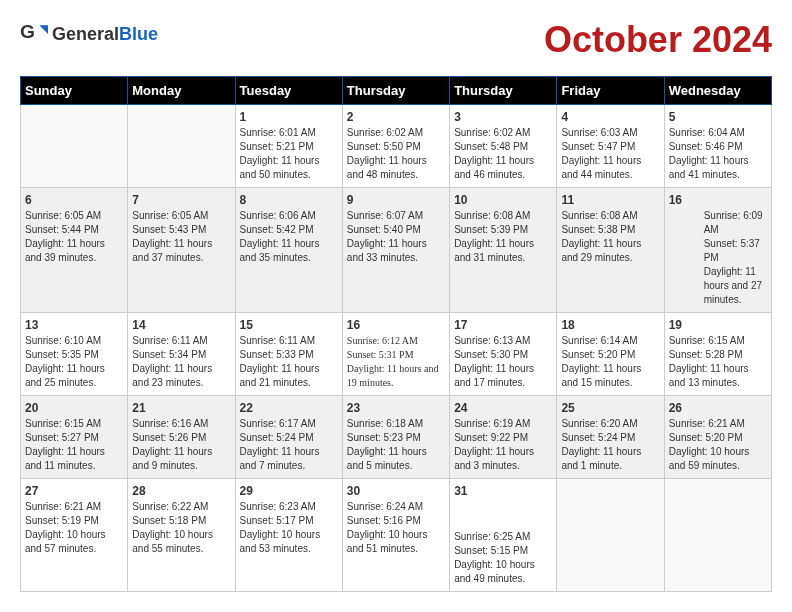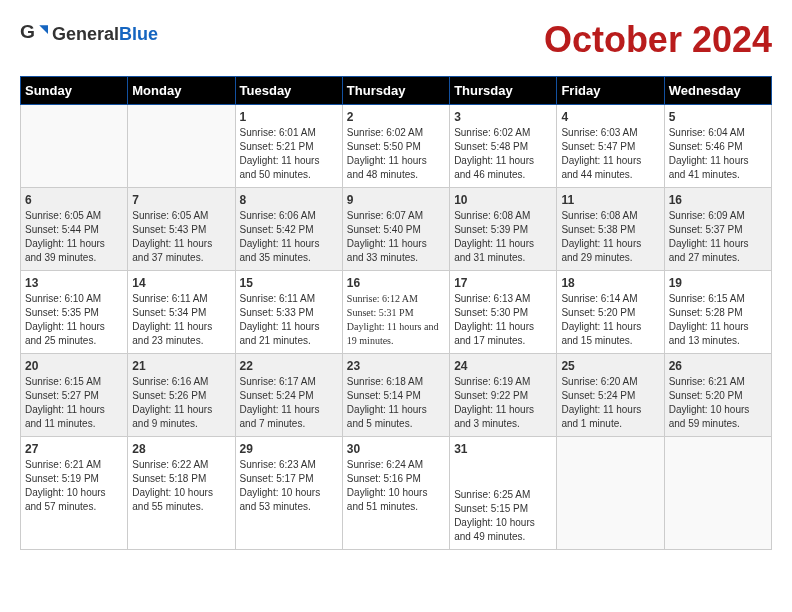--- a/index.html
+++ b/index.html
@@ -188,21 +188,21 @@
 Daylight: 11 hours and 31 minutes.</div>
         </td>
         <td>
           <span class="day-number">11</span>
           <div class="day-info" style="white-space: pre-line;">Sunrise: 6:08 AM
 Sunset: 5:38 PM
 Daylight: 11 hours and 29 minutes.</div>
         </td>
         <td>
           <span class="day-number">16</span>
-          <div class="day-info" style="white-space: pre-line;">Sunrise: 6:09 AM
+          <div class="day-info" style="white-space: pre-line; margin-left: 35px;">Sunrise: 6:09 AM
 Sunset: 5:37 PM
 Daylight: 11 hours and 27 minutes.</div>
         </td>
       </tr>
       <tr>
         <td>
           <span class="day-number">13</span>
           <div class="day-info" style="white-space: pre-line;">Sunrise: 6:10 AM
 Sunset: 5:35 PM
 Daylight: 11 hours and 25 minutes.</div>
@@ -259,21 +259,21 @@
         </td>
         <td>
           <span class="day-number">22</span>
           <div class="day-info" style="white-space: pre-line;">Sunrise: 6:17 AM
 Sunset: 5:24 PM
 Daylight: 11 hours and 7 minutes.</div>
         </td>
         <td>
           <span class="day-number">23</span>
           <div class="day-info" style="white-space: pre-line;">Sunrise: 6:18 AM
-Sunset: 5:14 PM
+Sunset: 5:23 PM
 Daylight: 11 hours and 5 minutes.</div>
         </td>
         <td>
           <span class="day-number">24</span>
           <div class="day-info" style="white-space: pre-line;">Sunrise: 6:19 AM
 Sunset: 9:22 PM
 Daylight: 11 hours and 3 minutes.</div>
         </td>
         <td>
           <span class="day-number">25</span>

